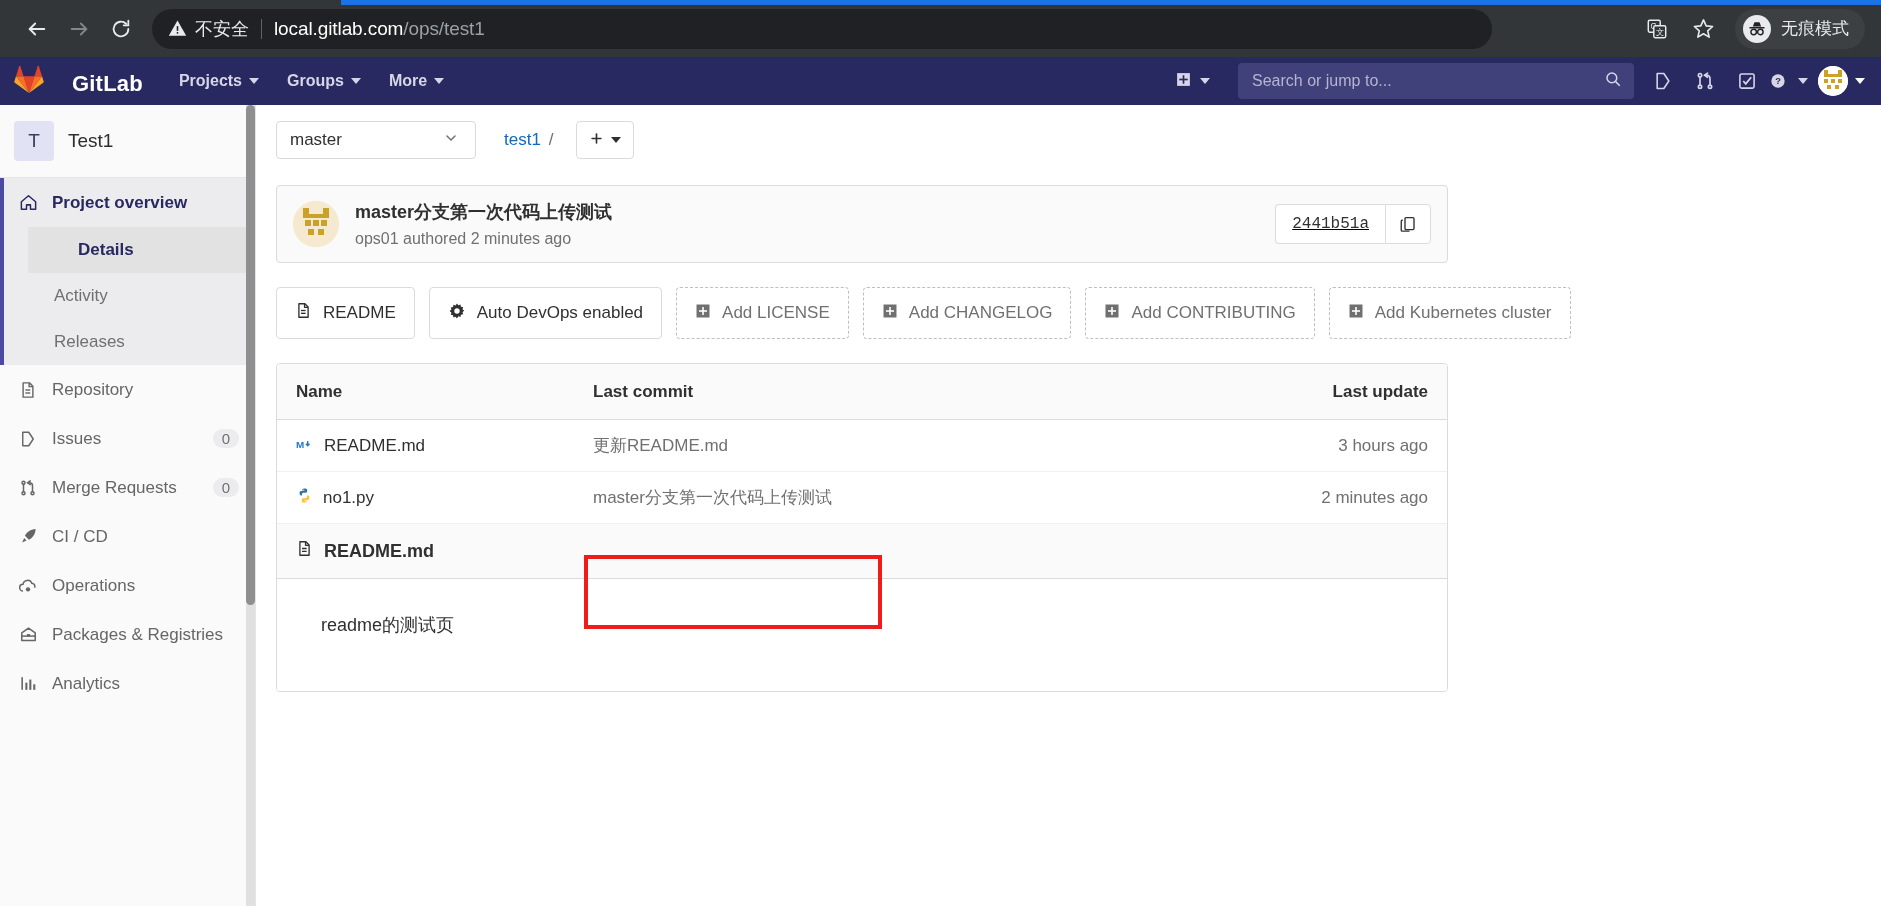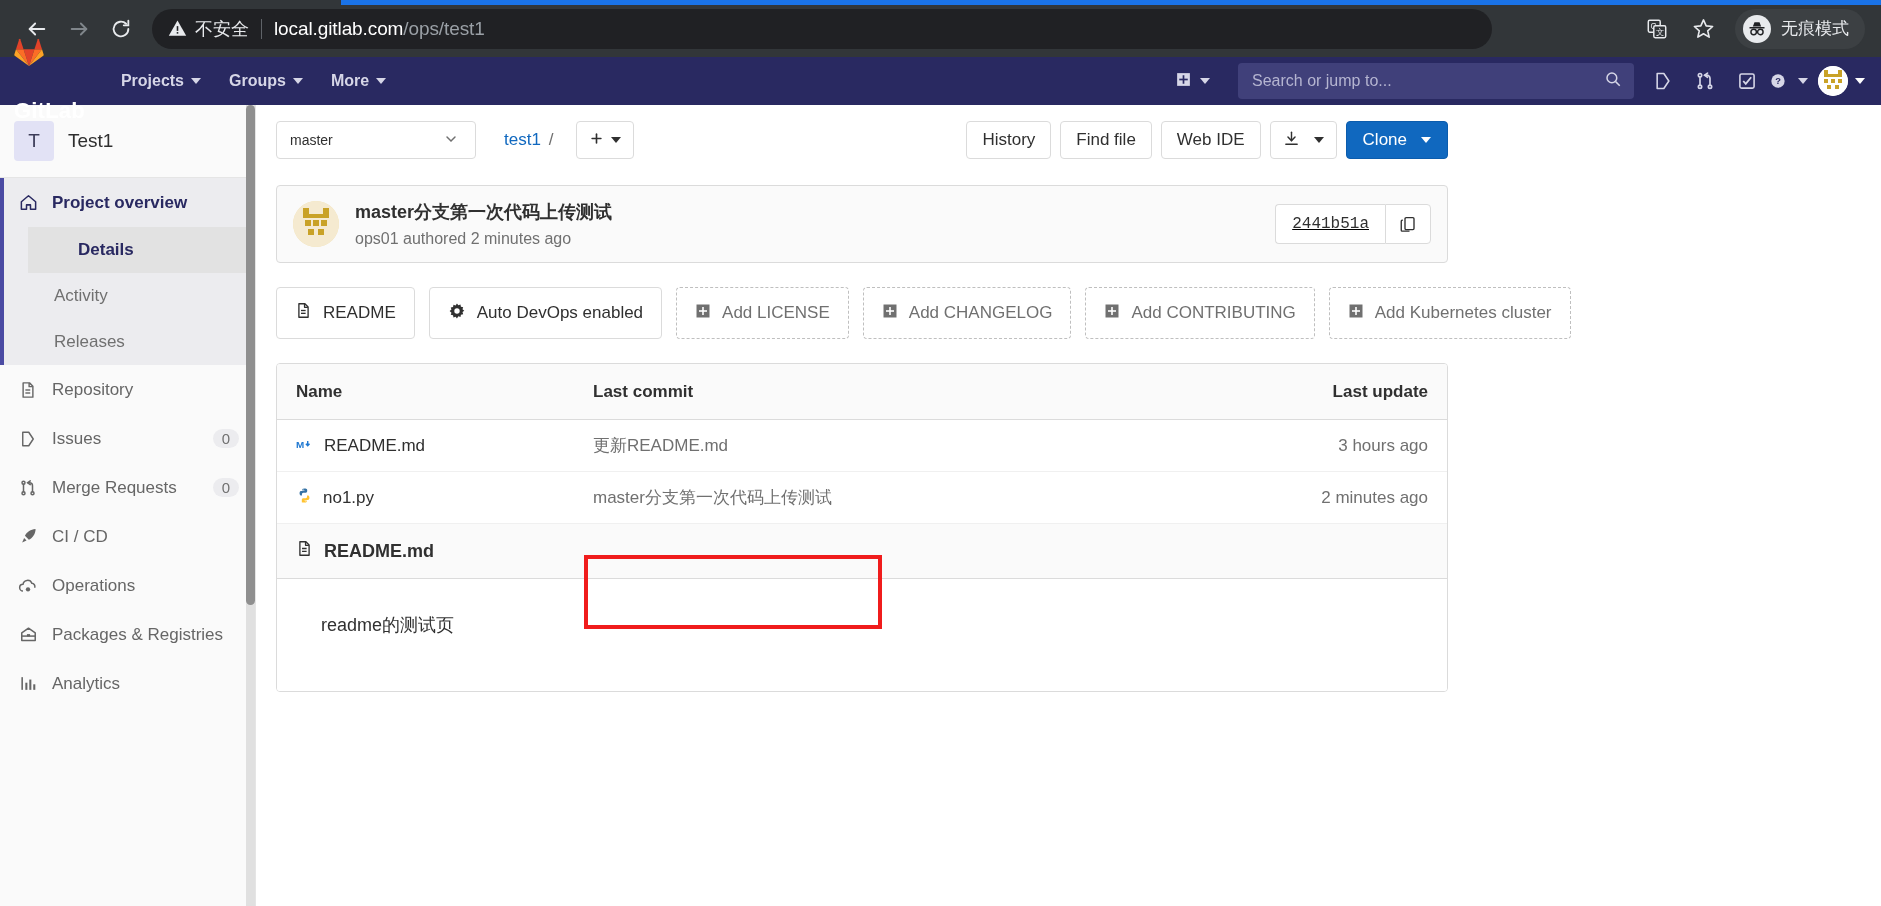--- a/index.html
+++ b/index.html
@@ -78,21 +78,21 @@
   #gl-navbar {
     height: 48px;
     background: #292961;
     display: flex;
     align-items: center;
     padding: 0 16px 0 14px;
     color: #fff;
     position: relative;
     z-index: 5;
   }
-  #gl-logo-wrap { display: flex; align-items: flex-start; gap: 28px; cursor: pointer; flex-direction: column; }
+  #gl-logo-wrap { display: flex; align-items: flex-end; gap: 28px; cursor: pointer; }
   #gl-logo-wrap .word { font-size: 22px; font-weight: bold; color: #fff; letter-spacing: 0.2px; }
   .nav-link {
     color: #d6d6e7; font-size: 16px; font-weight: bold;
     padding: 0 14px; display: flex; align-items: center; gap: 7px;
     height: 48px; cursor: pointer; white-space: nowrap;
   }
   .caret { border-left: 5px solid transparent; border-right: 5px solid transparent;
            border-top: 6px solid currentColor; display:inline-block; }
   #nav-center { margin-left: auto; display: flex; align-items: center; gap: 4px; }
   #new-dropdown { display: flex; align-items: center; gap: 8px; color: #d6d6e7; padding: 0 10px; cursor: pointer; }
@@ -178,21 +178,21 @@
     flex: 1 1 auto; background: #fff; overflow: hidden;
     padding: 0 16px 0 0;
     position: relative;
   }
   #content-inner { padding: 16px 40px 0 20px; max-width: 1232px; }
   #repo-toolbar { display: flex; align-items: center; gap: 10px; margin-bottom: 26px; }
   #branch-select {
     width: 200px; height: 38px;
     border: 1px solid #dbdbdb; border-radius: 4px;
     background: #fff; display:flex; align-items:center;
-    padding: 0 16px 0 13px; font-size: 14px; color: #303030; cursor: pointer;
+    padding: 0 16px 0 13px; font-size: 17px; color: #303030; cursor: pointer;
   }
   #branch-select .sel-caret { margin-left: auto; color: #707070; }
   #breadcrumb-path { display:flex; align-items:center; gap: 8px; margin-left: 18px; font-size: 17px; }
   #breadcrumb-path .crumb { color: #1068bf; cursor: pointer; }
   #breadcrumb-path .sep { color: #707070; }
   #add-btn {
     width: 58px; height: 38px; border: 1px solid #dbdbdb; border-radius: 4px;
     background:#fff; display:flex; align-items:center; justify-content:center; gap:7px;
     margin-left: 12px; cursor: pointer; color: #303030;
   }
@@ -582,39 +582,20 @@
         <div id="add-btn">
           <span>
             <svg width="15" height="15" viewBox="0 0 24 24" fill="none" stroke="currentColor" stroke-width="2.6" stroke-linecap="round">
                 <line x1="12" y1="5" x2="12" y2="19"></line>
                 <line x1="5" y1="12" x2="19" y2="12"></line>
               </svg>
           </span>
           <span class="caret"></span>
         </div>
 
-        <div id="toolbar-right">
-          <div class="tb-btn">History</div>
-          <div class="tb-btn">Find file</div>
-          <div class="tb-btn">Web IDE</div>
-          <div id="download-btn">
-            <span>
-              <svg width="17" height="17" viewBox="0 0 24 24" fill="none" stroke="currentColor" stroke-width="2" stroke-linecap="round" stroke-linejoin="round">
-                <line x1="12" y1="3" x2="12" y2="15"></line>
-                  <polyline points="7,10 12,15 17,10"></polyline>
-                  <line x1="4" y1="20" x2="20" y2="20"></line>
-              </svg>
-            </span>
-            <span class="caret"></span>
-          </div>
-          <div id="clone-btn">
-            <span>Clone</span>
-            <span class="caret"></span>
-          </div>
-        </div>
       </div>
 
       <div id="commit-card">
         <div id="commit-avatar">
           <svg width="46" height="46" viewBox="0 0 46 46">
             <circle cx="23" cy="23" r="23" fill="#f5ead0"></circle>
             <g fill="#c9a227">
               <rect x="10" y="13" width="26" height="4"></rect>
               <rect x="12" y="19" width="6" height="6"></rect>
                 <rect x="20" y="19" width="6" height="6"></rect>

